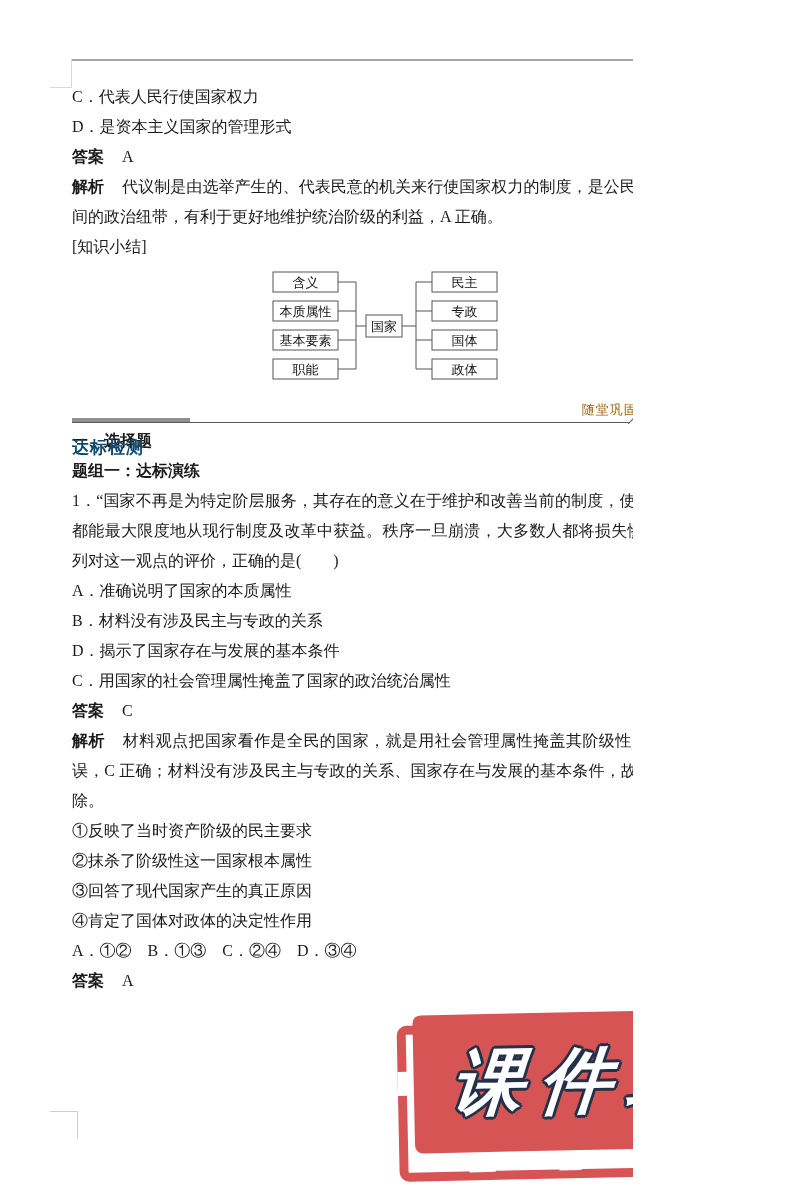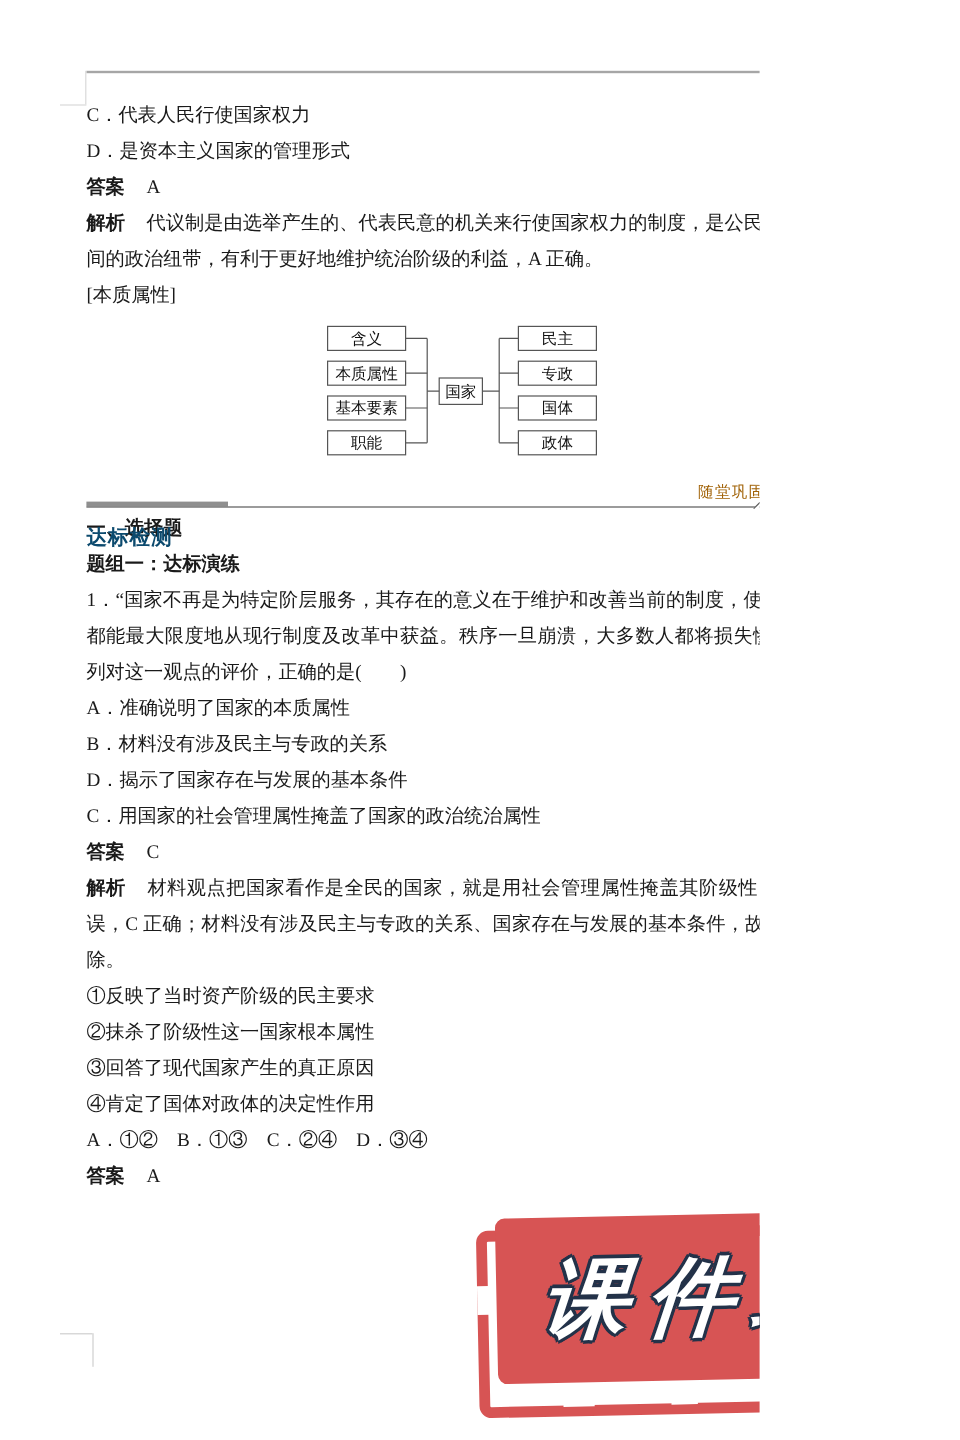--- a/index.html
+++ b/index.html
@@ -69,21 +69,21 @@
 
   <div class="content">
 
     <p>C．代表人民行使国家权力</p>
     <p>D．是资本主义国家的管理形式</p>
 
     <p><span class="hei label">答案</span><span>A</span></p>
 
     <p class="just"><span class="hei label">解析</span><span class="kai">代议制是由选举产生的、代表民意的机关来行使国家权力的制度，是公民和国家之间的政治纽带，有利于更好地维护统治阶级的利益，A 正确。</span></p>
 
-    <p>[本质属性]</p>
+    <p>[知识小结]</p>
 
     <div class="diagram-block">
       <svg class="kdiagram" width="240" height="114" viewBox="0 0 240 114">
         <g stroke="#555" stroke-width="1" fill="none">
           <path d="M70 14 H88 M70 43 H88 M70 72 H88 M70 101 H88"></path>
           <path d="M88 14 V101"></path>
           <path d="M88 58 H98"></path>
           <path d="M148 14 H164 M148 43 H164 M148 72 H164 M148 101 H164"></path>
           <path d="M148 14 V101"></path>
           <path d="M134 58 H148"></path>

